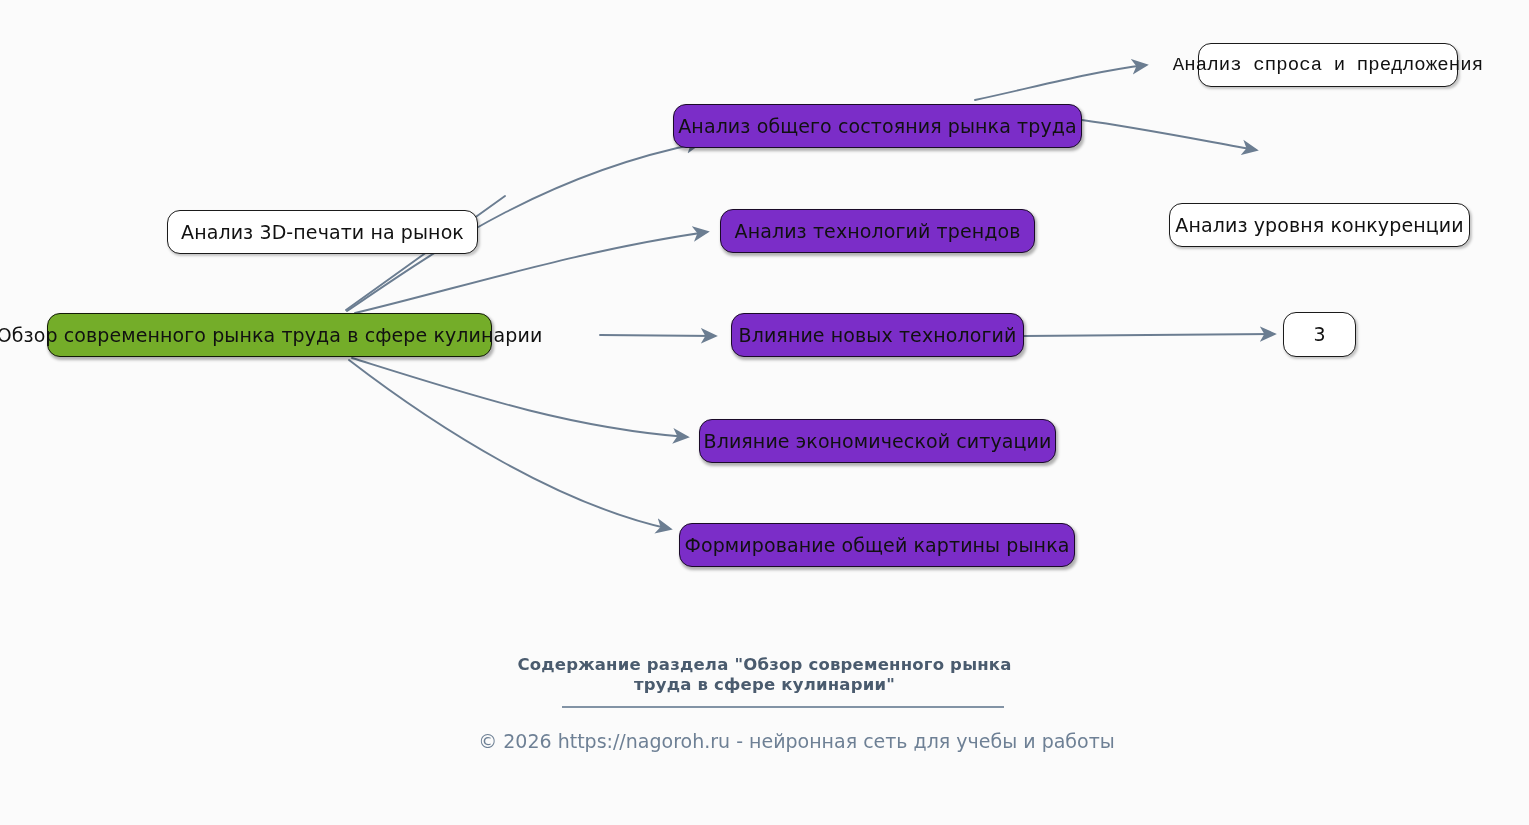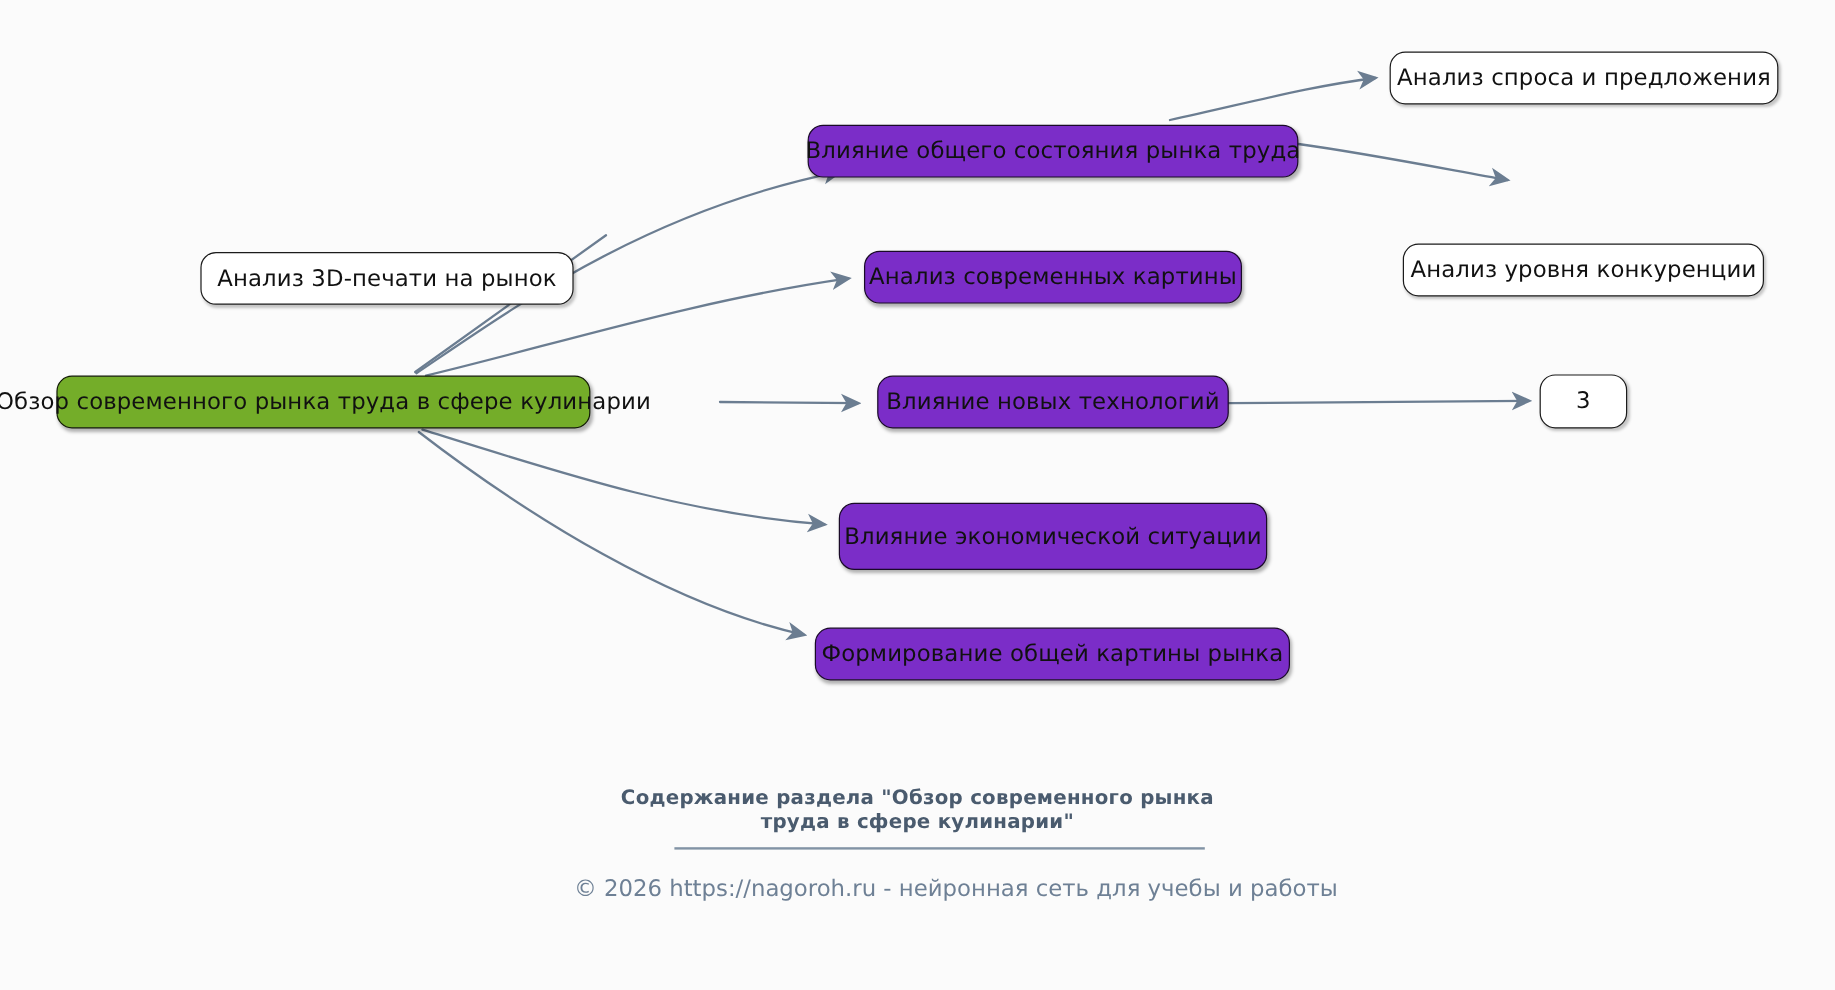--- a/index.html
+++ b/index.html
@@ -117,44 +117,44 @@
 
   <div class="node green" style="left:47px; top:313px; width:445px; height:44px;">
     <span>Обзор современного рынка труда в сфере кулинарии</span>
   </div>
 
   <div class="node plain" style="left:167px; top:210px; width:311px; height:44px;">
     <span>Анализ 3D-печати на рынок</span>
   </div>
 
   <div class="node purple" style="left:673px; top:104px; width:409px; height:44px;">
-    <span>Влияние общего состояния рынка труда</span>
+    <span>Анализ общего состояния рынка труда</span>
   </div>
 
-  <div class="node plain" style="left:1158px; top:43px; width:324px; height:44px;">
+  <div class="node plain" style="left:1198px; top:43px; width:260px; height:44px;font-family:Liberation Mono, monospace;">
     <span>Анализ спроса и предложения</span>
   </div>
 
   <div class="node plain" style="left:1169px; top:155px; width:301px; height:44px;margin-top:48px;">
     <span>Анализ уровня конкуренции</span>
   </div>
 
   <div class="node purple" style="left:720px; top:209px; width:315px; height:44px;">
-    <span>Анализ современных картины</span>
+    <span>Анализ технологий трендов</span>
   </div>
 
   <div class="node purple" style="left:731px; top:313px; width:293px; height:44px;text-align:right;">
     <span>Влияние новых технологий</span>
   </div>
 
   <div class="node plain" style="left:1283px; top:312px; width:73px; height:45px;">
     <span>3</span>
   </div>
 
-  <div class="node purple" style="left:699px; top:419px; width:357px; height:56px;">
+  <div class="node purple" style="left:699px; top:419px; width:357px; height:44px;">
     <span>Влияние экономической ситуации</span>
   </div>
 
   <div class="node purple" style="left:679px; top:523px; width:396px; height:44px;">
     <span>Формирование общей картины рынка</span>
   </div>
 
   <div class="caption" style="top:655px;">
     <div>Содержание раздела "Обзор современного рынка</div>
     <div>труда в сфере кулинарии"</div>

